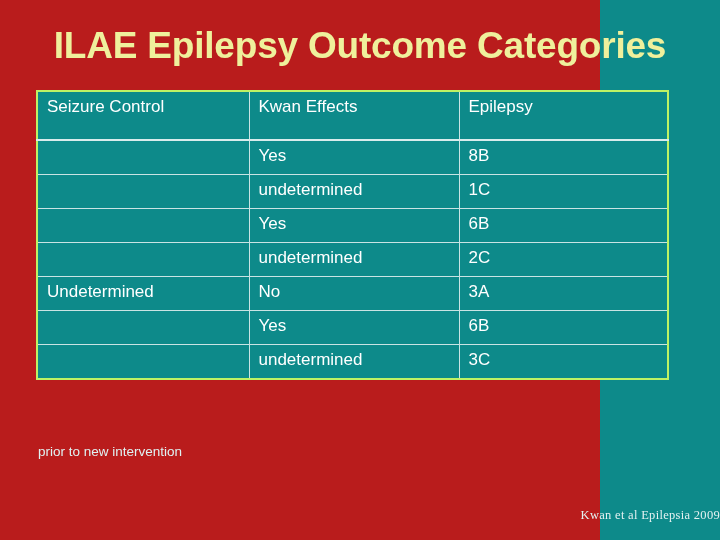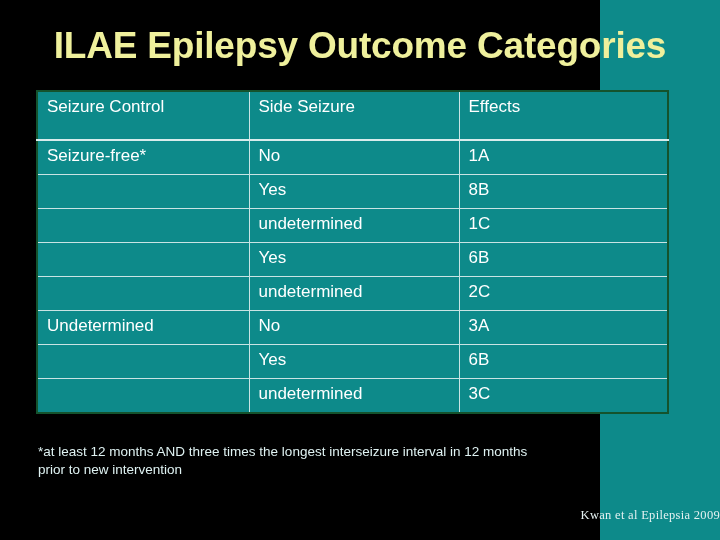--- a/index.html
+++ b/index.html
@@ -11,21 +11,21 @@
     height: 540px;
     overflow: hidden;
     background: #0d8a8a;
     font-family: "Liberation Sans", sans-serif;
     -webkit-font-smoothing: antialiased;
   }
   #slide {
     position: relative;
     width: 600px;
     height: 540px;
-    background: #000000;
+    background: #b91c1c;
     box-sizing: border-box;
   }
 
   
   #slide-title {
     position: absolute;
     left: 0;
     top: 25px;
     width: 720px;
     text-align: center;
@@ -37,21 +37,21 @@
   }
 
   
   #outcome-table {
     position: absolute;
     left: 36px;
     top: 90px;
     width: 631px;
     border-collapse: collapse;
     table-layout: fixed;
-    border: 2px solid #14532d;
+    border: 2px solid #bef264;
   }
   #outcome-table col.c1 { width: 212px; }
   #outcome-table col.c2 { width: 210px; }
   #outcome-table col.c3 { width: 209px; }
 
   #outcome-table th,
   #outcome-table td {
     border: 1px solid #c9e4e4;
     color: #ffffff;
     font-size: 17px;
@@ -105,30 +105,25 @@
 
   <table id="outcome-table">
     <colgroup>
       <col class="c1">
         <col class="c2">
         <col class="c3">
     </colgroup>
     <thead>
       <tr>
         <th>Seizure Control</th>
-        <th>Side Seizure</th>
-        <th>Effects</th>
+        <th>Kwan Effects</th>
+        <th>Epilepsy</th>
       </tr>
     </thead>
     <tbody>
-      <tr>
-        <td>Seizure-free*</td>
-        <td>No</td>
-        <td>1A</td>
-      </tr>
       <tr>
         <td></td>
         <td>Yes</td>
         <td>8B</td>
       </tr>
       <tr>
         <td></td>
         <td>undetermined</td>
         <td>1C</td>
       </tr>
@@ -154,19 +149,18 @@
       </tr>
       <tr>
         <td></td>
         <td>undetermined</td>
         <td>3C</td>
       </tr>
     </tbody>
   </table>
 
   <div id="footnote">
-    <span class="fn-line">*at least 12 months AND  three times the longest interseizure interval in 12 months</span>
     <span class="fn-line">prior to new intervention</span>
   </div>
 
   <div id="citation">Kwan et al Epilepsia 2009</div>
 
 </div>
 
 </body></html>

